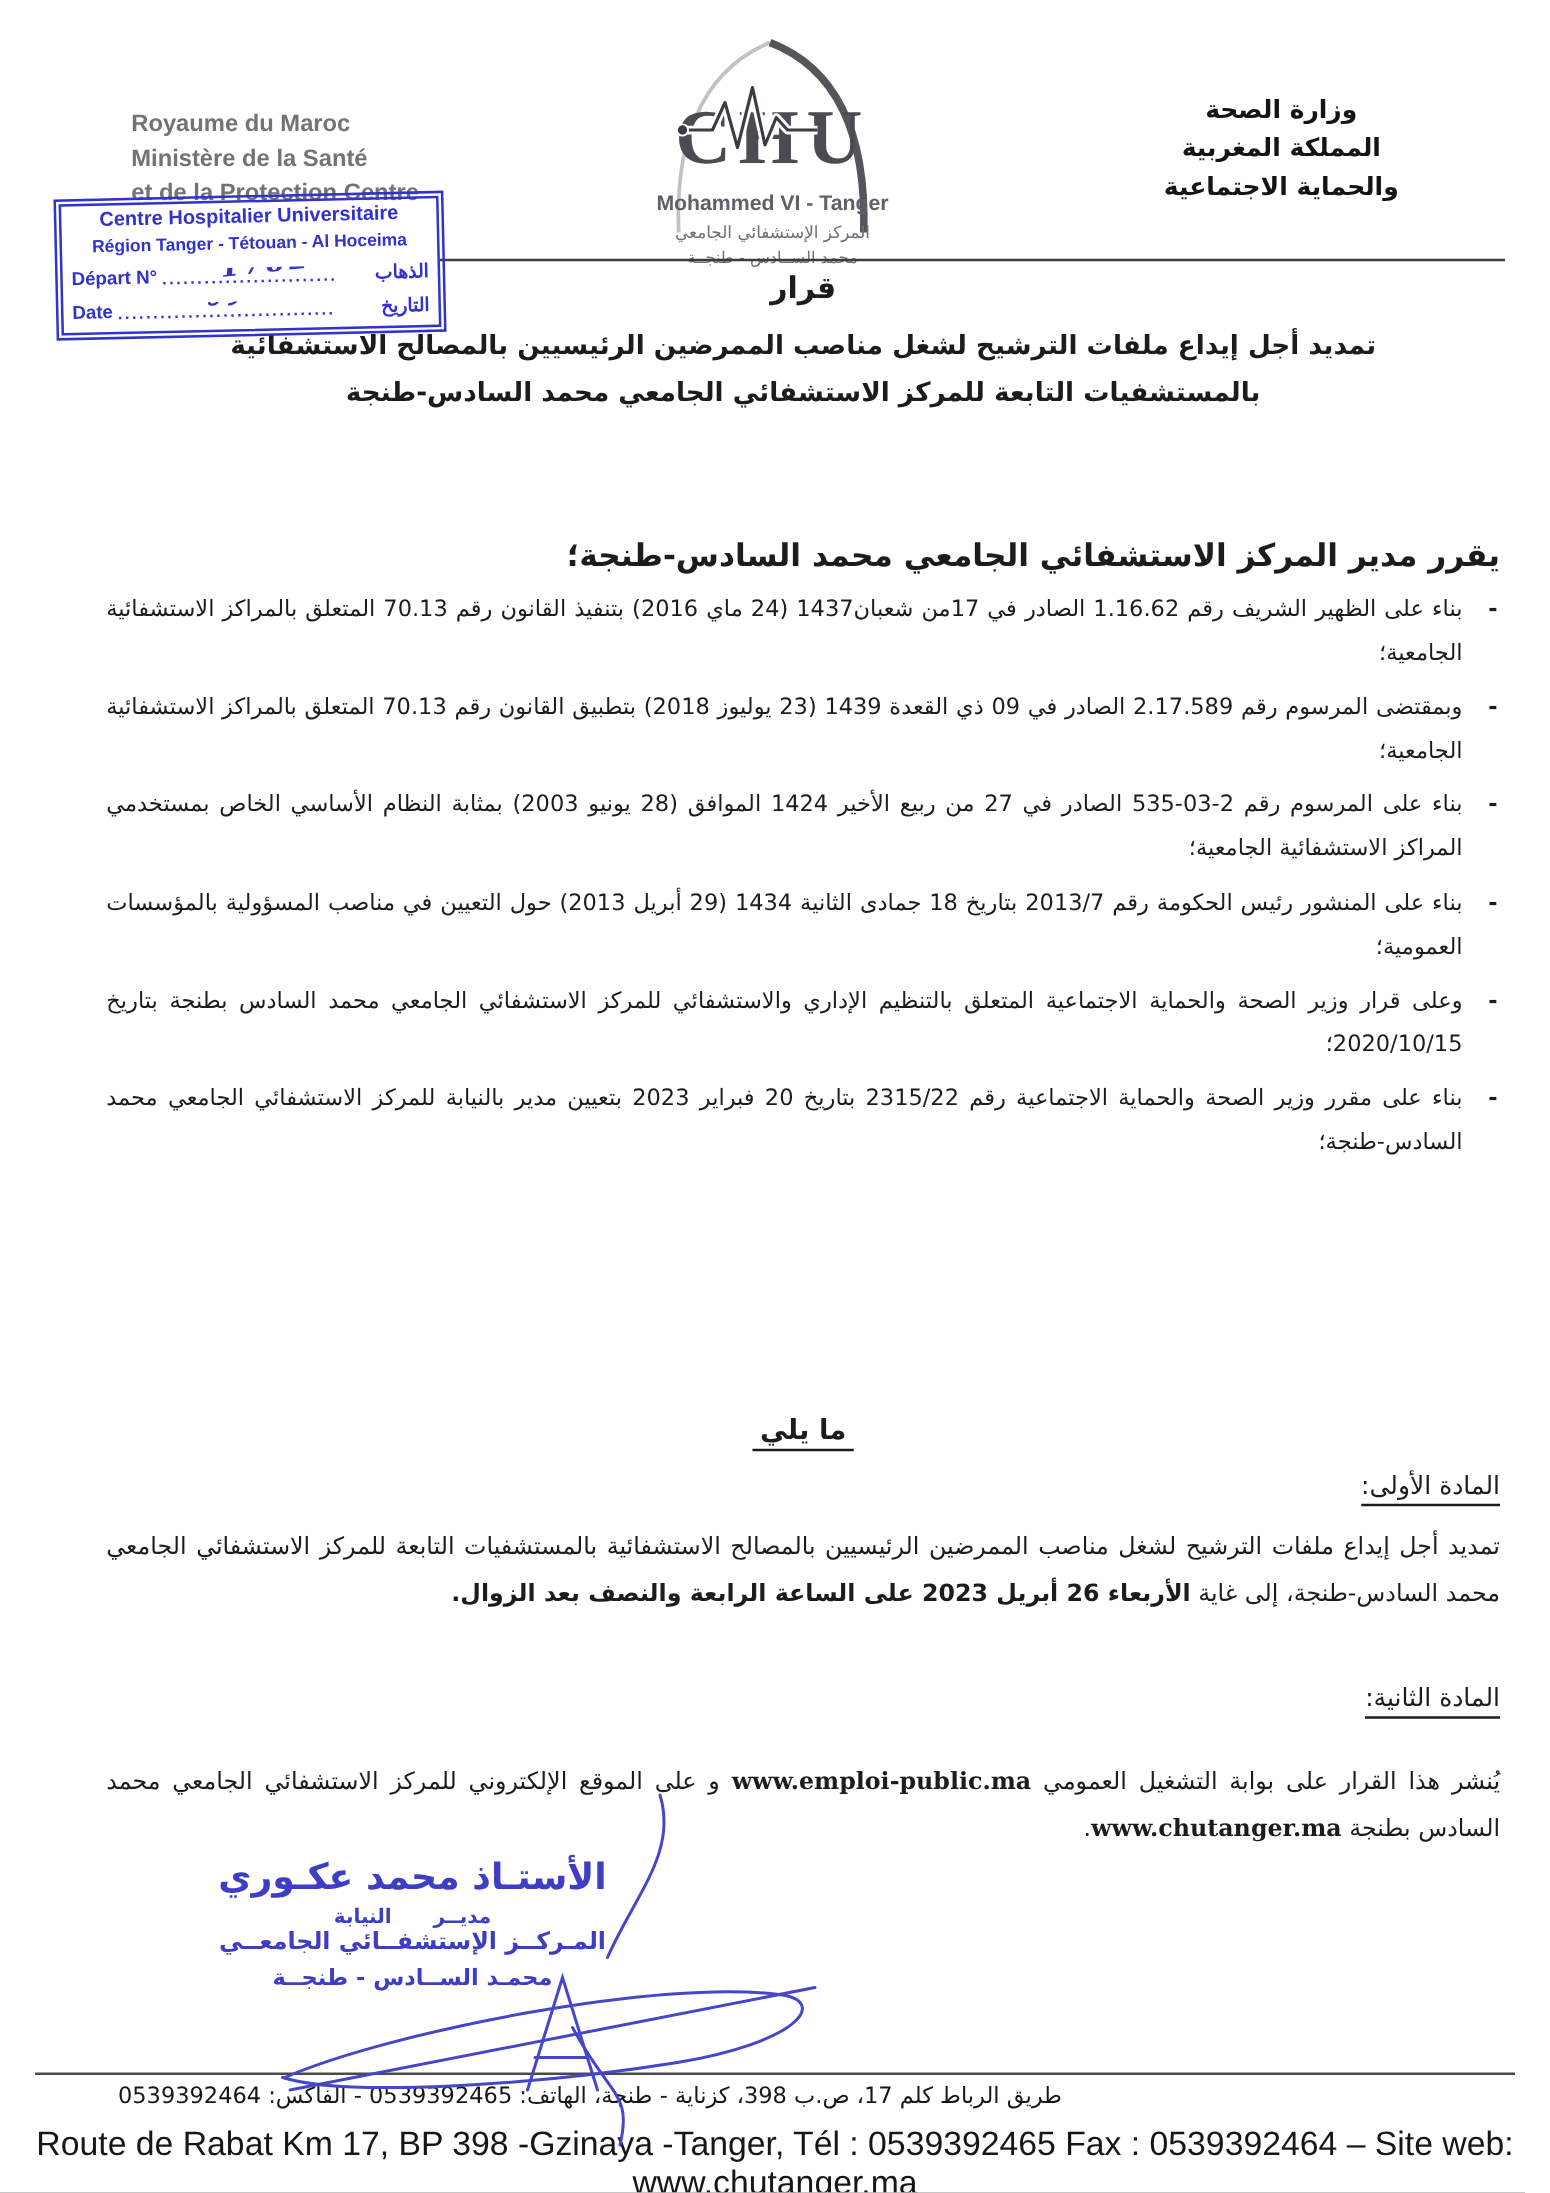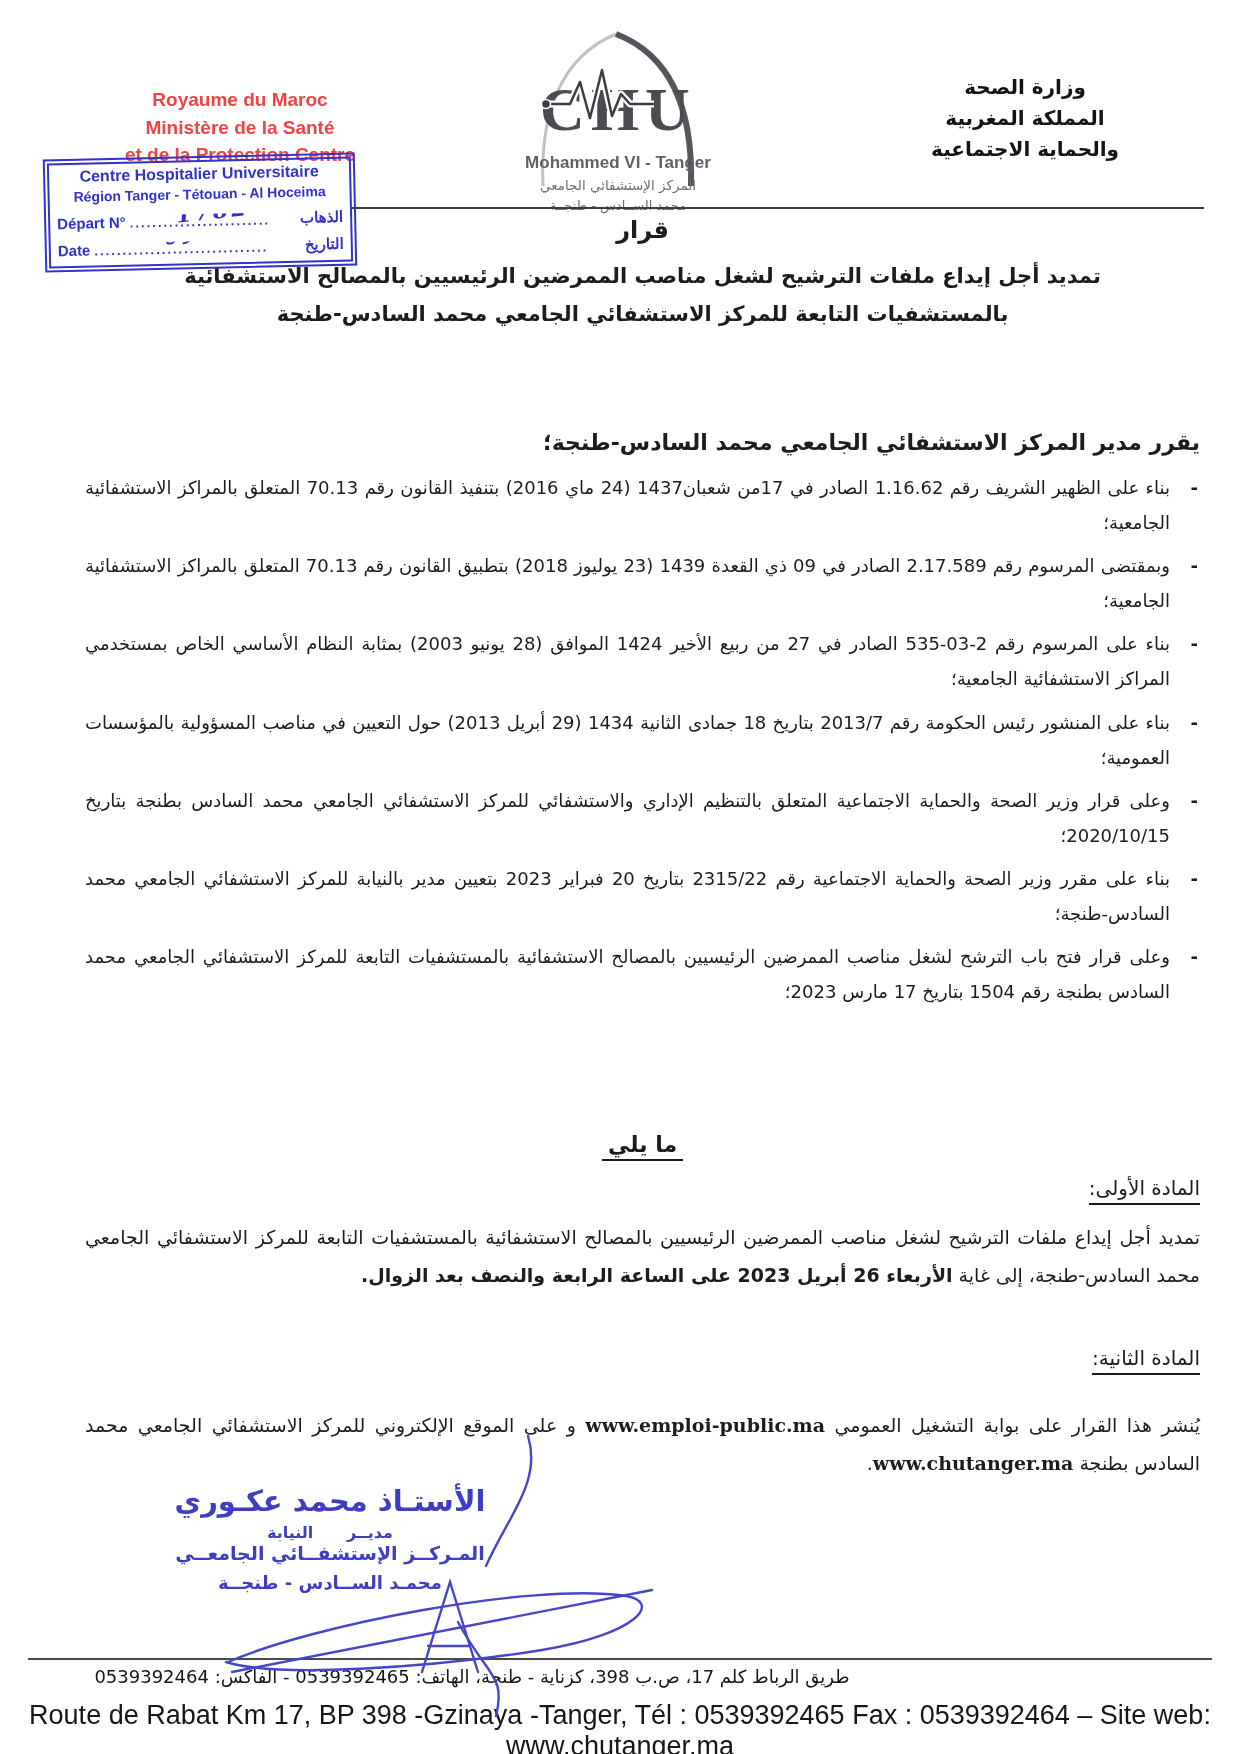--- a/index.html
+++ b/index.html
@@ -1,22 +1,22 @@
 <!DOCTYPE html>
 <html lang="ar"><head>
 <meta charset="utf-8">
 <style>
   html,body{margin:0;padding:0;background:#9a9a9a;}
   .page{position:relative;width:1240px;height:1754px;margin:0 auto;background:#ffffff;
         font-family:"DejaVu Sans",sans-serif;color:#1c1c1c;overflow:hidden;}
 
   
-  .ministry-fr{position:absolute;left:105px;top:86px;width:270px;text-align:center;
+  .ministry-fr{position:absolute;left:105px;top:86px;width:270px;text-align:left;
                font-family:"Liberation Sans",sans-serif;font-weight:bold;font-size:19px;
-               line-height:1.45;color:#ef4444;}
+               line-height:1.45;color:#737373;}
   .kingdom-ar{position:absolute;left:840px;top:72px;width:370px;text-align:center;
               direction:rtl;font-weight:bold;font-size:20px;line-height:1.55;color:#141414;}
   .logo{position:absolute;left:458px;top:18px;width:320px;height:200px;}
 
   .rule{position:absolute;left:352px;top:207px;width:852px;border-top:2px solid #3c3c3c;height:0;}
 
   
   .stamp{position:absolute;left:44px;top:156px;width:304px;transform:rotate(-1.3deg);
          color:#3232cc;border:2px solid #3232cc;padding:2px;background:transparent;z-index:5;}
   .stamp-inner{border:2px solid #3232cc;padding:3px 7px 7px 7px;}
@@ -32,21 +32,21 @@
   .hand-number{position:absolute;left:28%;top:-16px;font-family:"DejaVu Serif",serif;
                font-style:italic;font-size:22px;transform:rotate(-5deg);letter-spacing:3px;}
   .hand-date{position:absolute;left:12%;top:-15px;direction:rtl;
              font-family:"DejaVu Serif",serif;font-style:italic;font-size:15px;white-space:nowrap;}
 
   
   .content-abs{position:absolute;left:85px;width:1115px;}
   .doc-title{top:216px;text-align:center;font-weight:bold;font-size:24px;direction:rtl;}
   .doc-subtitle{top:258px;text-align:center;font-weight:bold;font-size:21px;
                 line-height:1.8;direction:rtl;}
-  .issuer{top:430px;direction:rtl;text-align:right;font-weight:bold;font-size:22px;padding-right:4px;}
+  .issuer{top:430px;direction:rtl;text-align:right;font-weight:bold;font-size:25px;padding-right:4px;}
   .refs{top:470px;direction:rtl;margin:0;padding:0;list-style:none;}
   .refs li{position:relative;padding-right:30px;margin-bottom:8px;font-size:18px;
            line-height:1.95;text-align:justify;min-height:68px;}
   .refs li::before{content:"-";position:absolute;right:2px;top:0;font-weight:bold;}
   .mayali{top:1088px;text-align:center;}
   .mayali span{display:inline-block;font-weight:bold;font-size:22px;direction:rtl;
                border-bottom:2px solid #1c1c1c;padding:0 6px 2px 6px;margin-top:44px;}
   .article-h{direction:rtl;text-align:right;margin-right:58px;}
   .article-h span{display:inline-block;font-weight:normal;font-size:20px;
                   border-bottom:2px solid #1c1c1c;padding-bottom:3px;}
@@ -130,21 +130,20 @@
 
   <div class="content-abs issuer" lang="ar">يقرر مدير المركز الاستشفائي الجامعي محمد السادس-طنجة؛</div>
 
   <ul class="content-abs refs" lang="ar">
     <li>بناء على الظهير الشريف رقم 1.16.62 الصادر في 17من شعبان1437 (24 ماي 2016) بتنفيذ القانون رقم 70.13 المتعلق بالمراكز الاستشفائية الجامعية؛</li>
     <li>وبمقتضى المرسوم رقم 2.17.589 الصادر في 09 ذي القعدة 1439 (23 يوليوز 2018) بتطبيق القانون رقم 70.13 المتعلق بالمراكز الاستشفائية الجامعية؛</li>
     <li>بناء على المرسوم رقم 2-03-535 الصادر في 27 من ربيع الأخير 1424 الموافق (28 يونيو 2003) بمثابة النظام الأساسي الخاص بمستخدمي المراكز الاستشفائية الجامعية؛</li>
     <li>بناء على المنشور رئيس الحكومة رقم 2013/7 بتاريخ 18 جمادى الثانية 1434 (29 أبريل 2013) حول التعيين في مناصب المسؤولية بالمؤسسات العمومية؛</li>
     <li>وعلى قرار وزير الصحة والحماية الاجتماعية المتعلق بالتنظيم الإداري والاستشفائي للمركز الاستشفائي الجامعي محمد السادس بطنجة بتاريخ 2020/10/15؛</li>
     <li>بناء على مقرر وزير الصحة والحماية الاجتماعية رقم 2315/22 بتاريخ 20 فبراير 2023 بتعيين مدير بالنيابة للمركز الاستشفائي الجامعي محمد السادس-طنجة؛</li>
-    <li>وعلى قرار فتح باب الترشح لشغل مناصب الممرضين الرئيسيين بالمصالح الاستشفائية بالمستشفيات التابعة للمركز الاستشفائي الجامعي محمد السادس بطنجة رقم 1504 بتاريخ 17 مارس 2023؛</li>
   </ul>
 
   <div class="content-abs mayali">
     <span lang="ar">ما يلي</span>
   </div>
 
   <div class="content-abs article-h a1h">
     <span lang="ar">المادة الأولى:</span>
   </div>
   <div class="content-abs article-p a1p" lang="ar">

